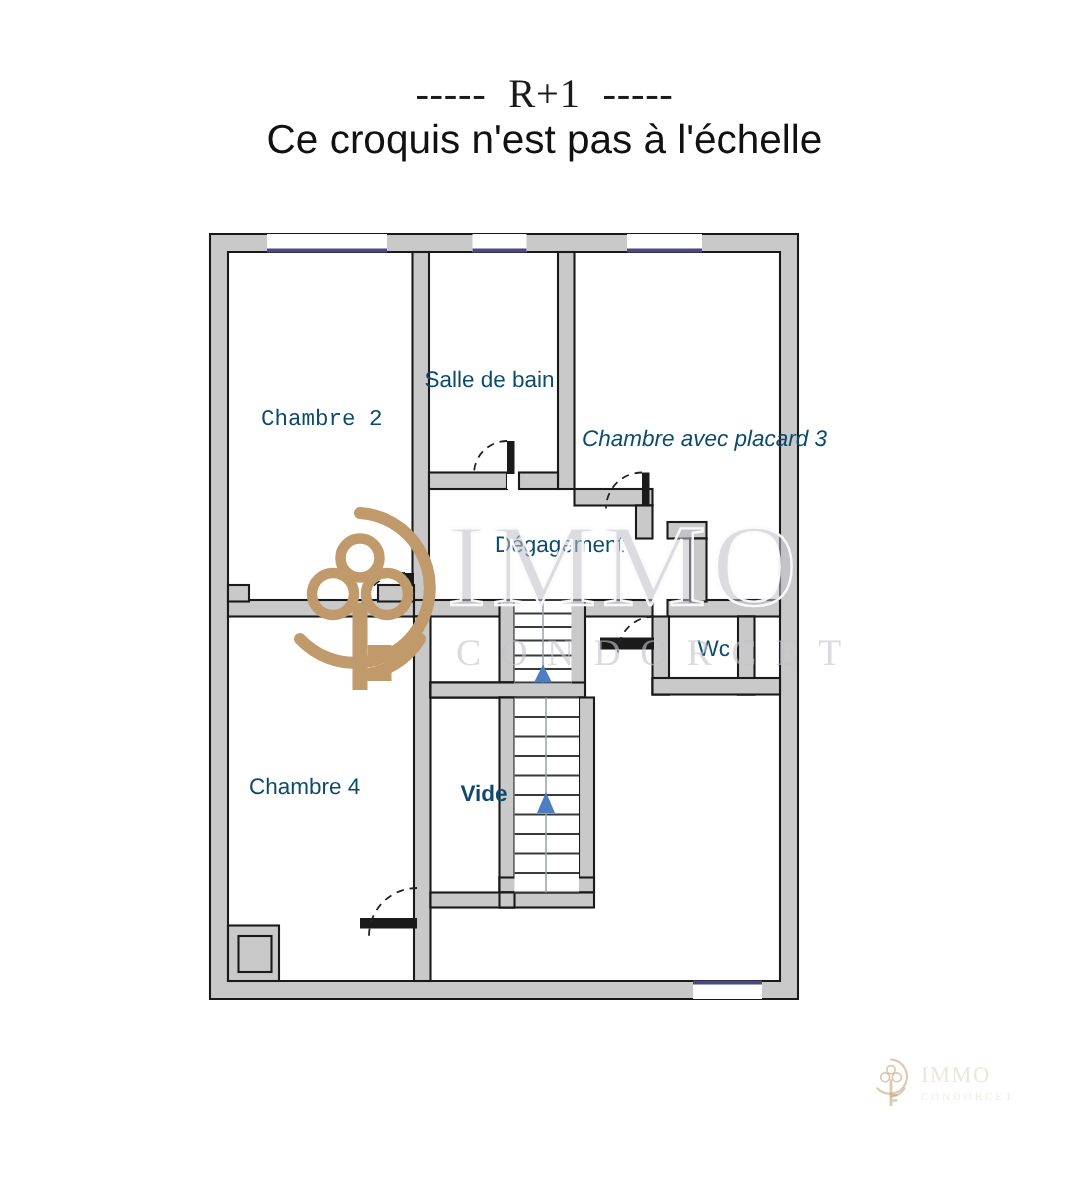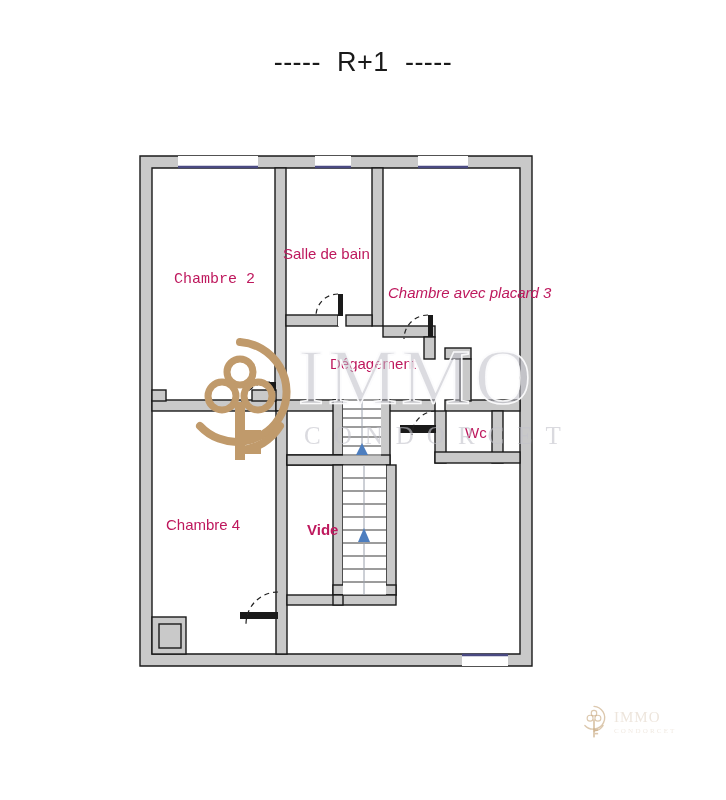--- a/index.html
+++ b/index.html
@@ -23,20 +23,21 @@
     width: 726px;
     text-align: center;
     user-select: none;
   }
   #floor-line {
     font-size: 27px;
     color: #1a1a1a;
     letter-spacing: 0.5px;
     line-height: 1.05;
     white-space: pre;
+    font-family: Liberation Serif, serif;
   }
   #subtitle-line {
     font-size: 27px;
     color: #111111;
     line-height: 1.15;
     margin-top: 2px;
   }
 
   
   #plan-wrap {
@@ -46,21 +47,21 @@
     width: 726px;
     height: 800px;
   }
   #plan-svg { display: block; }
 
   
   .room-label {
     position: absolute;
     font-family: "Liberation Sans", sans-serif;
     font-size: 15px;
-    color: #be185d;
+    color: #0c4a6e;
     white-space: nowrap;
     user-select: none;
   }
   #label-chambre2   { left: 174px; top: 271px; font-family: Liberation Mono, monospace; }
   #label-sdb        { left: 283px; top: 245px; }
   #label-chambre3   { left: 388px; top: 284px; font-style: italic; }
   #label-degagement { left: 330px; top: 355px; text-align: right; }
   #label-wc         { left: 465px; top: 424px; text-align: center; }
   #label-chambre4   { left: 166px; top: 516px; }
   #label-vide       { left: 307px; top: 521px; font-weight: bold; }
@@ -132,20 +133,21 @@
     letter-spacing: 2.2px;
     color: rgba(196,170,138,0.26);
     line-height: 1;
   }
 </style>
 </head>
 <body>
 
 <div id="title-block">
   <div id="floor-line">-----  R+1  -----</div>
+  <div id="subtitle-line">Ce croquis n'est pas à l'échelle</div>
 </div>
 
 <div id="plan-wrap">
 <svg id="plan-svg" width="726" height="800" viewBox="0 0 726 800" xmlns="http://www.w3.org/2000/svg">
 
   <defs>
     <style>
       .wall { fill: #c9c9c9; stroke: #1a1a1a; stroke-width: 1.4; }
       .thinline { fill: none; stroke: #1a1a1a; stroke-width: 1.3; }
       .win { stroke: #4a4a82; stroke-width: 2.6; fill: none; }

